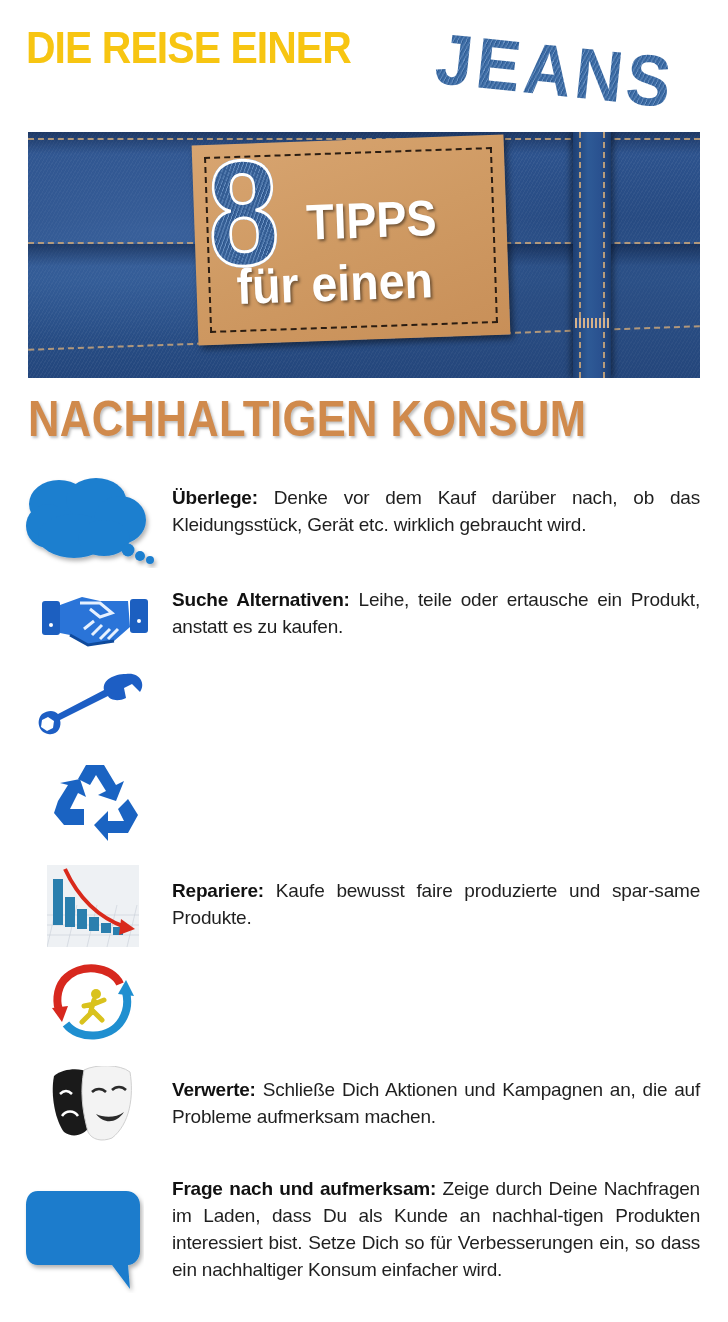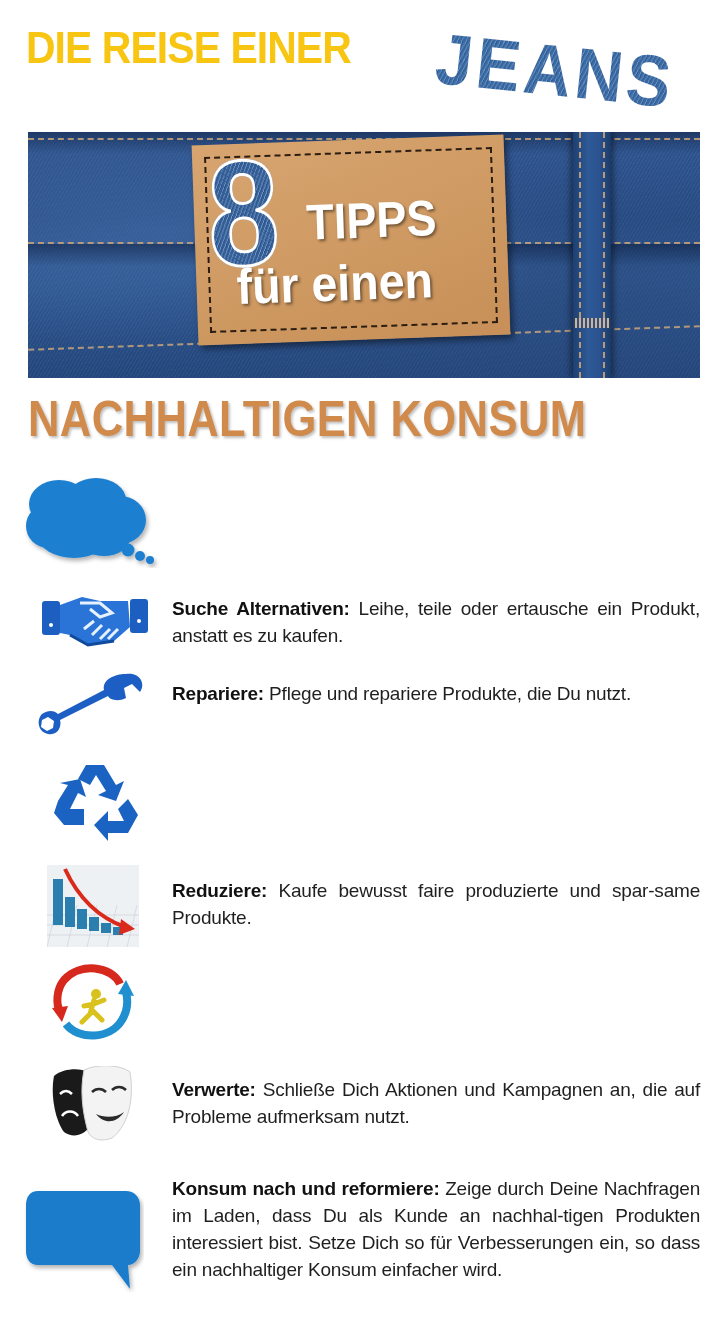--- a/index.html
+++ b/index.html
@@ -154,46 +154,46 @@
       <ellipse cx="72" cy="24" rx="30" ry="22"></ellipse>
       <ellipse cx="96" cy="44" rx="26" ry="24"></ellipse>
       <ellipse cx="24" cy="50" rx="22" ry="22"></ellipse>
       <ellipse cx="50" cy="60" rx="36" ry="22"></ellipse>
       <ellipse cx="80" cy="62" rx="26" ry="18"></ellipse>
       <circle cx="104" cy="74" r="6.5"></circle>
       <circle cx="116" cy="80" r="5"></circle>
       <circle cx="126" cy="84" r="4"></circle>
     </g>
   </svg>
+  <div class="text" style="top:8px;">
+    <b>Überlege:</b><span> Denke vor dem Kauf darüber nach, ob das Kleidungsstück, Gerät etc. wirklich gebraucht wird.</span>
+  </div>
 </div>
 
 <div class="tip" style="top:583px; height:80px;">
   <svg class="icon" style="left:40px; top:4px;" width="110" height="66" viewBox="0 0 110 66">
     <rect x="2" y="14" width="18" height="34" rx="3" fill="#1c5fc0"></rect>
     <rect x="90" y="12" width="18" height="34" rx="3" fill="#1c5fc0"></rect>
     <circle cx="11" cy="38" r="2" fill="#ffffff"></circle>
     <circle cx="99" cy="34" r="2" fill="#ffffff"></circle>
     <path d="M20 18 L42 10 L60 14 L88 14 L90 40 L74 54 L48 58 L30 48 L20 46 Z" fill="#2a74d8"></path>
     <path d="M40 16 L60 16 L72 26 L60 30 L50 22" fill="none" stroke="#e6f1ff" stroke-width="3"></path>
     <path d="M44 42 L54 34 M52 48 L62 38 M60 52 L70 42 M68 52 L78 42" stroke="#e6f1ff" stroke-width="3"></path>
     <path d="M30 48 L48 58 L74 54" fill="none" stroke="#0f4a9c" stroke-width="3"></path>
   </svg>
-  <div class="text" style="top:12px;">
+  <div class="text" style="top:3px;">
     <b>Suche Alternativen:</b><span> Leihe, teile oder ertausche ein Produkt, anstatt es zu kaufen.</span>
   </div>
 </div>
 
 <div class="tip" style="top:670px; height:70px;">
   <svg class="icon" style="left:30px; top:0;" width="120" height="70" viewBox="0 0 120 70">
     <path d="M96 4 C110 2 116 14 110 22 L102 14 L94 18 L96 28 C88 32 80 30 78 26 L30 50 C32 56 28 66 18 64 C8 62 6 50 12 44 C18 40 24 40 28 44 L74 20 C72 10 84 4 96 4 Z" fill="#1d5ec4"></path>
     <polygon points="18,47 24,51 23,58 17,61 11,57 12,50" fill="#ffffff"></polygon>
   </svg>
-  <div class="text" style="top:10px;">
-    <b>Repariere:</b><span> Pflege und repariere Produkte, die Du nutzt.</span>
-  </div>
 </div>
 
 <div class="tip" style="top:755px; height:100px;">
   <svg class="icon" style="left:50px; top:6px;" width="90" height="84" viewBox="0 0 90 84">
     <g fill="#1a63c2">
       <path d="M36 4 L54 4 L66 24 L74 20 L66 40 L48 34 L56 30 L46 14 L40 24 L28 18 Z"></path>
       <path d="M78 44 L88 60 L78 78 L58 78 L58 86 L44 70 L58 56 L58 66 L74 66 L68 54 Z" transform="translate(0,-6)"></path>
       <path d="M8 40 L18 24 L10 22 L30 18 L36 36 L28 32 L20 48 L34 48 L34 64 L14 64 L4 52 Z"></path>
     </g>
   </svg>
@@ -217,21 +217,21 @@
       <rect x="18" y="32" width="10" height="30"></rect>
       <rect x="30" y="44" width="10" height="20"></rect>
       <rect x="42" y="52" width="10" height="14"></rect>
       <rect x="54" y="58" width="10" height="10"></rect>
       <rect x="66" y="62" width="10" height="8"></rect>
     </g>
     <path d="M18 4 C30 30 50 52 78 62" fill="none" stroke="#d92a1c" stroke-width="4"></path>
     <polygon points="74,54 88,64 72,70" fill="#d92a1c"></polygon>
   </svg>
   <div class="text" style="top:12px;">
-    <b>Reduziere:</b><span> Kaufe bewusst faire produzierte und spar-same Produkte.</span>
+    <b>Repariere:</b><span> Kaufe bewusst faire produzierte und spar-same Produkte.</span>
   </div>
 </div>
 
 <div class="tip" style="top:960px; height:80px;">
   <svg class="icon" style="left:50px; top:0;" width="86" height="80" viewBox="0 0 86 80">
     <path d="M70 24 C62 6 30 2 14 20 C6 30 6 44 10 52" fill="none" stroke="#d7281e" stroke-width="8"></path>
     <polygon points="2,48 18,46 12,62" fill="#d7281e"></polygon>
     <path d="M16 64 C28 80 60 80 72 60 C78 50 78 40 76 32" fill="none" stroke="#1f8fd0" stroke-width="8"></path>
     <polygon points="68,34 76,20 84,36" fill="#1f8fd0"></polygon>
     <circle cx="46" cy="34" r="5" fill="#d9c21d"></circle>
@@ -243,29 +243,29 @@
   <svg class="icon" style="left:50px; top:0;" width="86" height="76" viewBox="0 0 86 76">
     <path d="M4 10 C14 2 30 2 38 6 L40 60 C34 70 22 72 14 66 C6 56 0 30 4 10 Z" fill="#1a1a1a"></path>
     <path d="M10 28 C14 24 18 24 22 28" stroke="#ffffff" stroke-width="2.5" fill="none"></path>
     <path d="M12 50 C16 44 24 44 28 50" stroke="#ffffff" stroke-width="2.5" fill="none"></path>
     <path d="M34 4 C46 -2 70 -2 80 6 C84 30 80 58 62 72 C52 76 42 74 38 66 C32 44 30 24 34 4 Z" fill="#f3f3f3" stroke="#d0d0d0" stroke-width="1"></path>
     <path d="M42 26 C46 22 52 22 56 26" stroke="#2a2a2a" stroke-width="2.5" fill="none"></path>
     <path d="M62 24 C66 20 72 20 76 24" stroke="#2a2a2a" stroke-width="2.5" fill="none"></path>
     <path d="M46 48 C54 58 66 58 74 46 C66 52 54 52 46 48 Z" fill="#2a2a2a"></path>
   </svg>
   <div class="text" style="top:10px;">
-    <b>Verwerte:</b><span> Schließe Dich Aktionen und Kampagnen an, die auf Probleme aufmerksam nutzt.</span>
+    <b>Verwerte:</b><span> Schließe Dich Aktionen und Kampagnen an, die auf Probleme aufmerksam machen.</span>
   </div>
 </div>
 
 <div class="tip" style="top:1175px; height:140px;">
   <svg class="icon" style="left:24px; top:14px;" width="120" height="104" viewBox="0 0 120 104">
     <defs>
         <filter id="sh8">
           <feDropShadow dx="2" dy="3" stdDeviation="2" flood-opacity="0.3"></feDropShadow>
         </filter>
       </defs>
     <path d="M14 2 L102 2 C110 2 116 8 116 16 L116 62 C116 70 110 76 104 76 L106 100 L88 76 L14 76 C6 76 2 70 2 62 L2 16 C2 8 6 2 14 2 Z" fill="#1a7ccc" filter="url(#sh8)"></path>
   </svg>
   <div class="text" style="top:0;">
-    <b>Konsum nach und reformiere:</b><span> Zeige durch Deine Nachfragen im Laden, dass Du als Kunde an nachhal-tigen Produkten interessiert bist. Setze Dich so für Verbesserungen ein, so dass ein nachhaltiger Konsum einfacher wird.</span>
+    <b>Frage nach und aufmerksam:</b><span> Zeige durch Deine Nachfragen im Laden, dass Du als Kunde an nachhal-tigen Produkten interessiert bist. Setze Dich so für Verbesserungen ein, so dass ein nachhaltiger Konsum einfacher wird.</span>
   </div>
 </div>
 
 </body></html>

